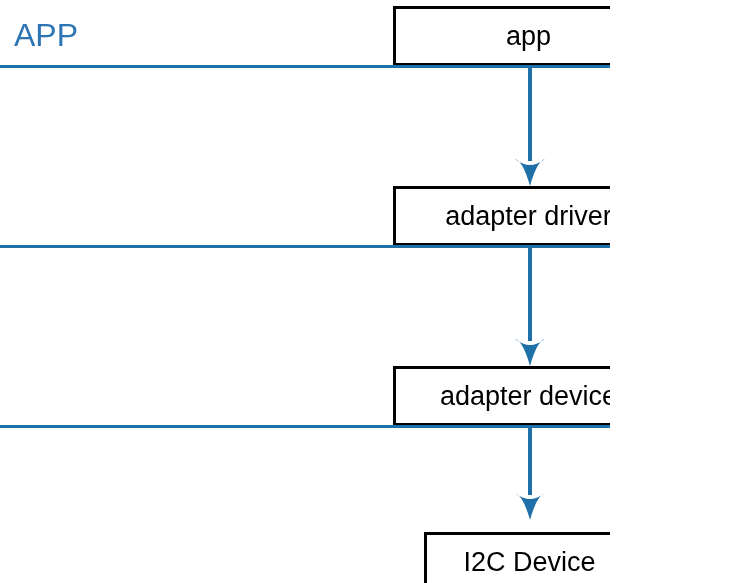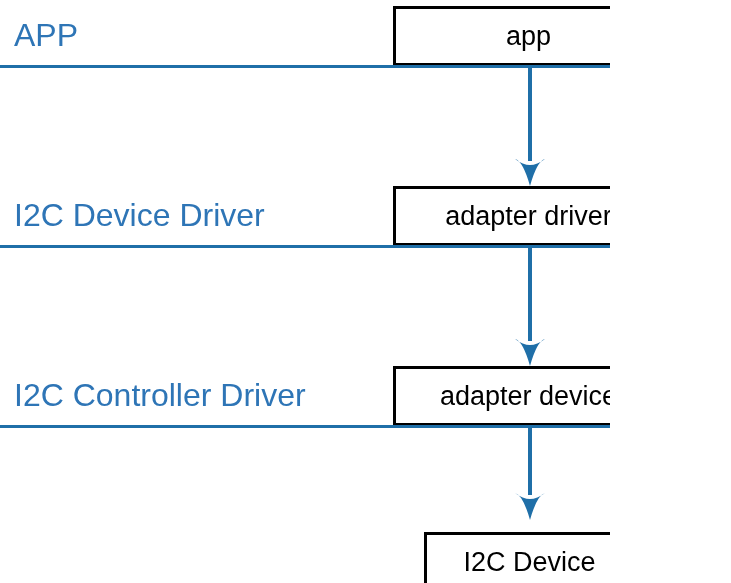--- a/index.html
+++ b/index.html
@@ -74,36 +74,34 @@
 
   <div class="layer-line" style="top:65px;"></div>
 
   <div class="arrow" style="left:514px; top:66px;">
     <svg width="32" height="120" viewBox="0 0 32 120">
       <rect x="14" y="0" width="4" height="95" fill="#1F6FA8"></rect>
       <path d="M 1 93 Q 9 95 16 120 Q 23 95 31 93 Q 23 99 16 99 Q 9 99 1 93 Z" fill="#1F6FA8"></path>
     </svg>
   </div>
 
-  <div class="layer-label" style="top:196px;">I2C Device Driver</div>
 
   <div class="node-box" style="left:393px; top:186px; width:271px; height:60px;">
     <span>adapter driver</span>
   </div>
 
   <div class="layer-line" style="top:245px;"></div>
 
   <div class="arrow" style="left:514px; top:246px;">
     <svg width="32" height="120" viewBox="0 0 32 120">
       <rect x="14" y="0" width="4" height="95" fill="#1F6FA8"></rect>
       <path d="M 1 93 Q 9 95 16 120 Q 23 95 31 93 Q 23 99 16 99 Q 9 99 1 93 Z" fill="#1F6FA8"></path>
     </svg>
   </div>
 
-  <div class="layer-label" style="top:376px;">I2C Controller Driver</div>
 
   <div class="node-box" style="left:393px; top:366px; width:271px; height:60px;">
     <span>adapter device</span>
   </div>
 
   <div class="layer-line" style="top:425px;"></div>
 
   <div class="arrow" style="left:514px; top:426px;">
     <svg width="32" height="94" viewBox="0 0 32 94">
       <rect x="14" y="0" width="4" height="69" fill="#1F6FA8"></rect>

